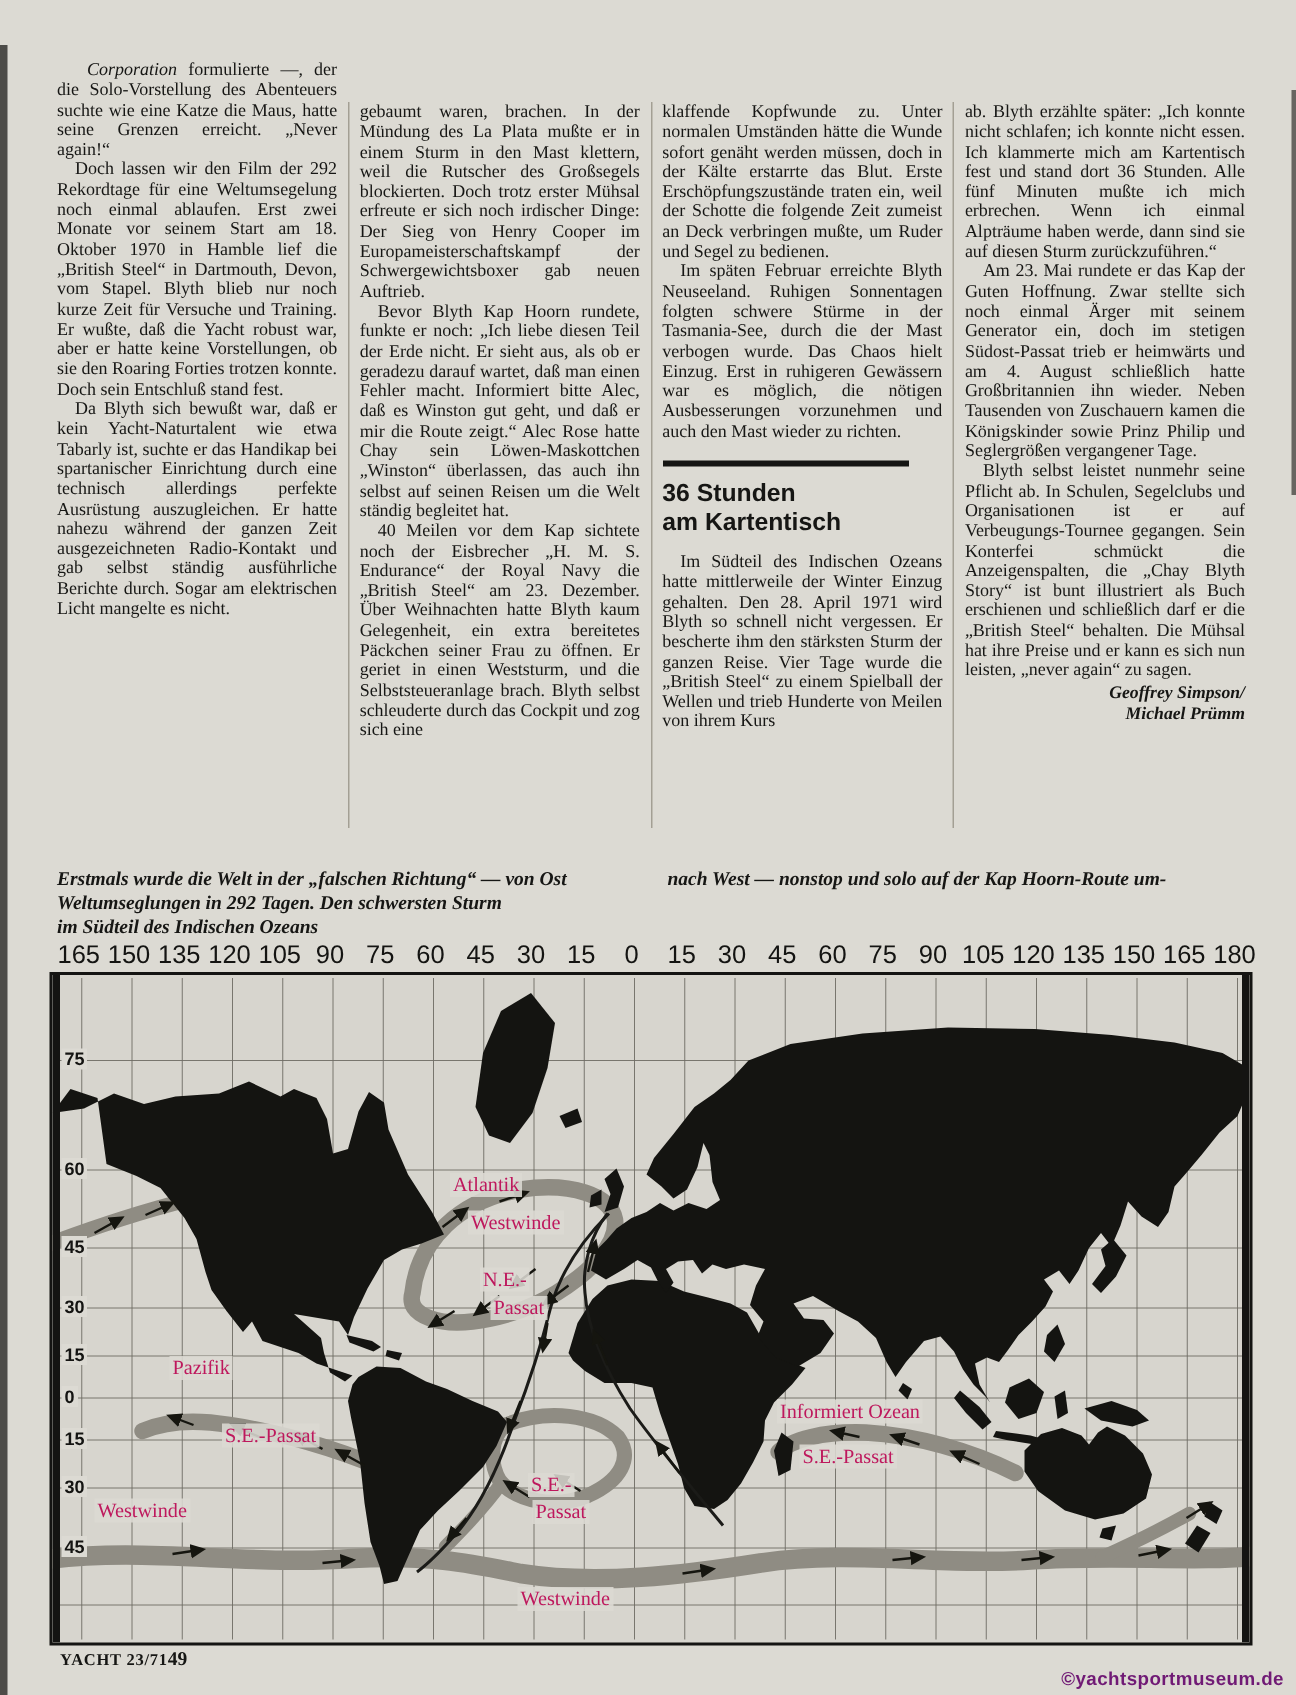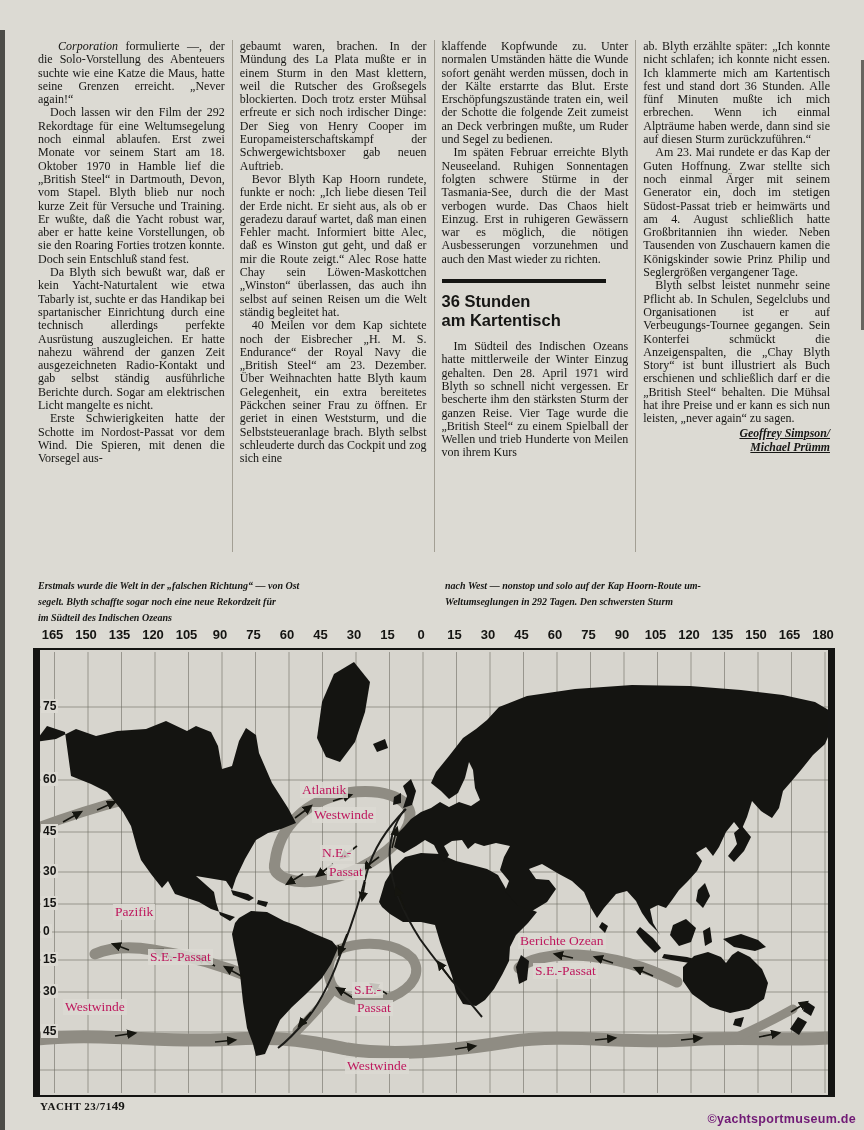--- a/index.html
+++ b/index.html
@@ -7,37 +7,37 @@
   .page{position:relative;width:864px;height:1130px;background:#dcdad3;color:#161614;overflow:hidden;}
   .edge{position:absolute;background:#34332f;}
   .edge-left{left:0;top:30px;width:5px;height:1100px;opacity:.85;}
   .edge-right{right:0;top:60px;width:3px;height:270px;opacity:.7;}
 
   
   .columns{position:absolute;top:40px;left:38px;right:34px;height:512px;display:flex;}
   .col{flex:1 1 0;padding:0 7px;font-size:12px;line-height:13.3px;text-align:justify;hyphens:auto;}
   .col:first-child{padding-left:0;}
   .col:last-child{padding-right:0;}
-  .col + .col{border-left:1px solid #a39f94;}
+  .col + .col{border-left:1px solid #a39f94;margin-top:28px;}
   .col p{margin:0;text-indent:1em;}
   .col p.cont{text-indent:0;}
   .lead-italic{font-style:italic;margin-left:20px;}
   .section-heading{font-family:"Liberation Sans",sans-serif;font-weight:bold;font-size:16.5px;line-height:19px;margin:13px 0 10px;padding-top:9px;border-top:4px solid #151513;width:88%;text-indent:0;}
-  .byline{margin-top:5px;text-align:right;font-style:italic;font-weight:bold;font-size:11.8px;line-height:14px;text-indent:0;text-decoration:underline;}
-
-  
-  .caption{position:absolute;top:578px;left:38px;right:34px;font-weight:bold;font-style:italic;font-size:10px;line-height:16px;}
+  .byline{margin-top:5px;text-align:right;font-style:italic;font-weight:bold;font-size:11.8px;line-height:14px;text-indent:0;}
+
+  
+  .caption{position:absolute;top:578px;left:38px;right:34px;font-weight:bold;font-style:italic;font-size:13px;line-height:16px;}
   .cap-row{display:flex;gap:22px;}
   .cap-row span{flex:1 1 0;}
   .cap-row .cap-right{text-align:left;}
   .cap-row.last .cap-left{text-align:right;}
 
   
   .lon-row{position:absolute;top:627px;left:33px;width:798px;height:18px;}
-  .lon-label{position:absolute;top:0;transform:translateX(-50%);font-family:"Liberation Sans",sans-serif;font-weight:bold;font-size:13px;color:#141412;}
+  .lon-label{position:absolute;top:0;transform:translateX(-50%);font-family:"Liberation Sans",sans-serif;font-weight:normal;font-size:17px;color:#141412;}
   .map-wrap{position:absolute;top:648px;left:33px;width:798px;height:445px;border:2px solid #141412;background:#d7d5ce;}
   .map-wrap svg{position:absolute;left:0;top:0;}
   .lat-label{position:absolute;left:6px;font-family:"Liberation Sans",sans-serif;font-weight:bold;font-size:12px;background:#dcdad3;padding:0 2px;color:#141412;z-index:3;}
   .region-label{position:absolute;font-family:"Liberation Serif",serif;font-size:13.5px;color:#be185d;background:rgba(220,218,211,0.88);padding:0 2px;white-space:nowrap;z-index:3;}
 
   .grid line{stroke:#6d6b63;stroke-width:.6;}
   .land path{fill:#141411;stroke:none;}
   .band path{fill:none;stroke:#8f8c83;stroke-linecap:round;}
   .route path{fill:none;stroke:#1b1b18;stroke-width:2;}
   .arrows line{stroke:#15150f;stroke-width:1.6;}
@@ -54,21 +54,20 @@
 
 <div class="page">
   <div class="edge edge-left"></div>
   <div class="edge edge-right"></div>
 
   <div class="columns">
     <div class="col">
       <p class="cont"><span class="lead-italic">Corporation</span><span> formulierte —, der die Solo-Vorstellung des Abenteuers suchte wie eine Katze die Maus, hatte seine Grenzen erreicht. „Never again!“</span></p>
       <p>Doch lassen wir den Film der 292 Rekordtage für eine Weltumsegelung noch einmal ablaufen. Erst zwei Monate vor seinem Start am 18. Oktober 1970 in Hamble lief die „British Steel“ in Dartmouth, Devon, vom Stapel. Blyth blieb nur noch kurze Zeit für Versuche und Training. Er wußte, daß die Yacht robust war, aber er hatte keine Vorstellungen, ob sie den Roaring Forties trotzen konnte. Doch sein Entschluß stand fest.</p>
       <p>Da Blyth sich bewußt war, daß er kein Yacht-Naturtalent wie etwa Tabarly ist, suchte er das Handikap bei spartanischer Einrichtung durch eine technisch allerdings perfekte Ausrüstung auszugleichen. Er hatte nahezu während der ganzen Zeit ausgezeichneten Radio-Kontakt und gab selbst ständig ausführliche Berichte durch. Sogar am elektrischen Licht mangelte es nicht.</p>
-      <p>Erste Schwierigkeiten hatte der Schotte im Nordost-Passat vor dem Wind. Die Spieren, mit denen die Vorsegel aus-</p>
     </div>
     <div class="col">
       <p class="cont">gebaumt waren, brachen. In der Mündung des La Plata mußte er in einem Sturm in den Mast klettern, weil die Rutscher des Großsegels blockierten. Doch trotz erster Mühsal erfreute er sich noch irdischer Dinge: Der Sieg von Henry Cooper im Europameisterschaftskampf der Schwergewichtsboxer gab neuen Auftrieb.</p>
       <p>Bevor Blyth Kap Hoorn rundete, funkte er noch: „Ich liebe diesen Teil der Erde nicht. Er sieht aus, als ob er geradezu darauf wartet, daß man einen Fehler macht. Informiert bitte Alec, daß es Winston gut geht, und daß er mir die Route zeigt.“ Alec Rose hatte Chay sein Löwen-Maskottchen „Winston“ überlassen, das auch ihn selbst auf seinen Reisen um die Welt ständig begleitet hat.</p>
       <p>40 Meilen vor dem Kap sichtete noch der Eisbrecher „H. M. S. Endurance“ der Royal Navy die „British Steel“ am 23. Dezember. Über Weihnachten hatte Blyth kaum Gelegenheit, ein extra bereitetes Päckchen seiner Frau zu öffnen. Er geriet in einen Weststurm, und die Selbststeueranlage brach. Blyth selbst schleuderte durch das Cockpit und zog sich eine</p>
     </div>
     <div class="col">
       <p class="cont">klaffende Kopfwunde zu. Unter normalen Umständen hätte die Wunde sofort genäht werden müssen, doch in der Kälte erstarrte das Blut. Erste Erschöpfungszustände traten ein, weil der Schotte die folgende Zeit zumeist an Deck verbringen mußte, um Ruder und Segel zu bedienen.</p>
       <p>Im späten Februar erreichte Blyth Neuseeland. Ruhigen Sonnentagen folgten schwere Stürme in der Tasmania-See, durch die der Mast verbogen wurde. Das Chaos hielt Einzug. Erst in ruhigeren Gewässern war es möglich, die nötigen Ausbesserungen vorzunehmen und auch den Mast wieder zu richten.</p>
       <div class="section-heading">
@@ -84,21 +83,20 @@
       <p class="byline"><span>Geoffrey Simpson/</span><br><span>Michael Prümm</span></p>
     </div>
   </div>
 
   <div class="caption">
     <div class="cap-row">
       <span class="cap-left">Erstmals wurde die Welt in der „falschen Richtung“ — von Ost</span>
       <span class="cap-right">nach West — nonstop und solo auf der Kap Hoorn-Route um-</span>
     </div>
     <div class="cap-row">
-      <span class="cap-left">segelt. Blyth schaffte sogar noch eine neue Rekordzeit für</span>
       <span class="cap-right">Weltumseglungen in 292 Tagen. Den schwersten Sturm</span>
     </div>
     <div class="cap-row last">
       <span class="cap-right">im Südteil des Indischen Ozeans</span>
     </div>
   </div>
 
   <div class="lon-row" id="lon-row">
       <span class="lon-label" style="left: 19.5px;">165</span>
       <span class="lon-label" style="left: 53px;">150</span>
@@ -259,21 +257,21 @@
       <span class="lat-label" style="top: 374px;">45</span>
       <span class="region-label" style="left: 265px; top: 132px;">Atlantik</span>
       <span class="region-label" style="left: 277px; top: 157px;">Westwinde</span>
       <span class="region-label" style="left: 285px; top: 195px;">N.E.-</span>
       <span class="region-label" style="left: 292px; top: 214px;">Passat</span>
       <span class="region-label" style="left: 78px; top: 254px;">Pazifik</span>
       <span class="region-label" style="left: 113px; top: 299px;">S.E.-Passat</span>
       <span class="region-label" style="left: 28px; top: 349px;">Westwinde</span>
       <span class="region-label" style="left: 317px; top: 332px;">S.E.-</span>
       <span class="region-label" style="left: 320px; top: 350px;">Passat</span>
-      <span class="region-label" style="left: 483px; top: 283px;">Berichte Ozean</span>
+      <span class="region-label" style="left: 483px; top: 283px;">Informiert Ozean</span>
       <span class="region-label" style="left: 498px; top: 313px;">S.E.-Passat</span>
       <span class="region-label" style="left: 310px; top: 408px;">Westwinde</span>
     </div>
 
   <div class="footer">
     <span class="magazine-issue">YACHT 23/71</span>
     <span class="page-number">49</span>
   </div>
   <div class="watermark">©yachtsportmuseum.de</div>
 </div>

